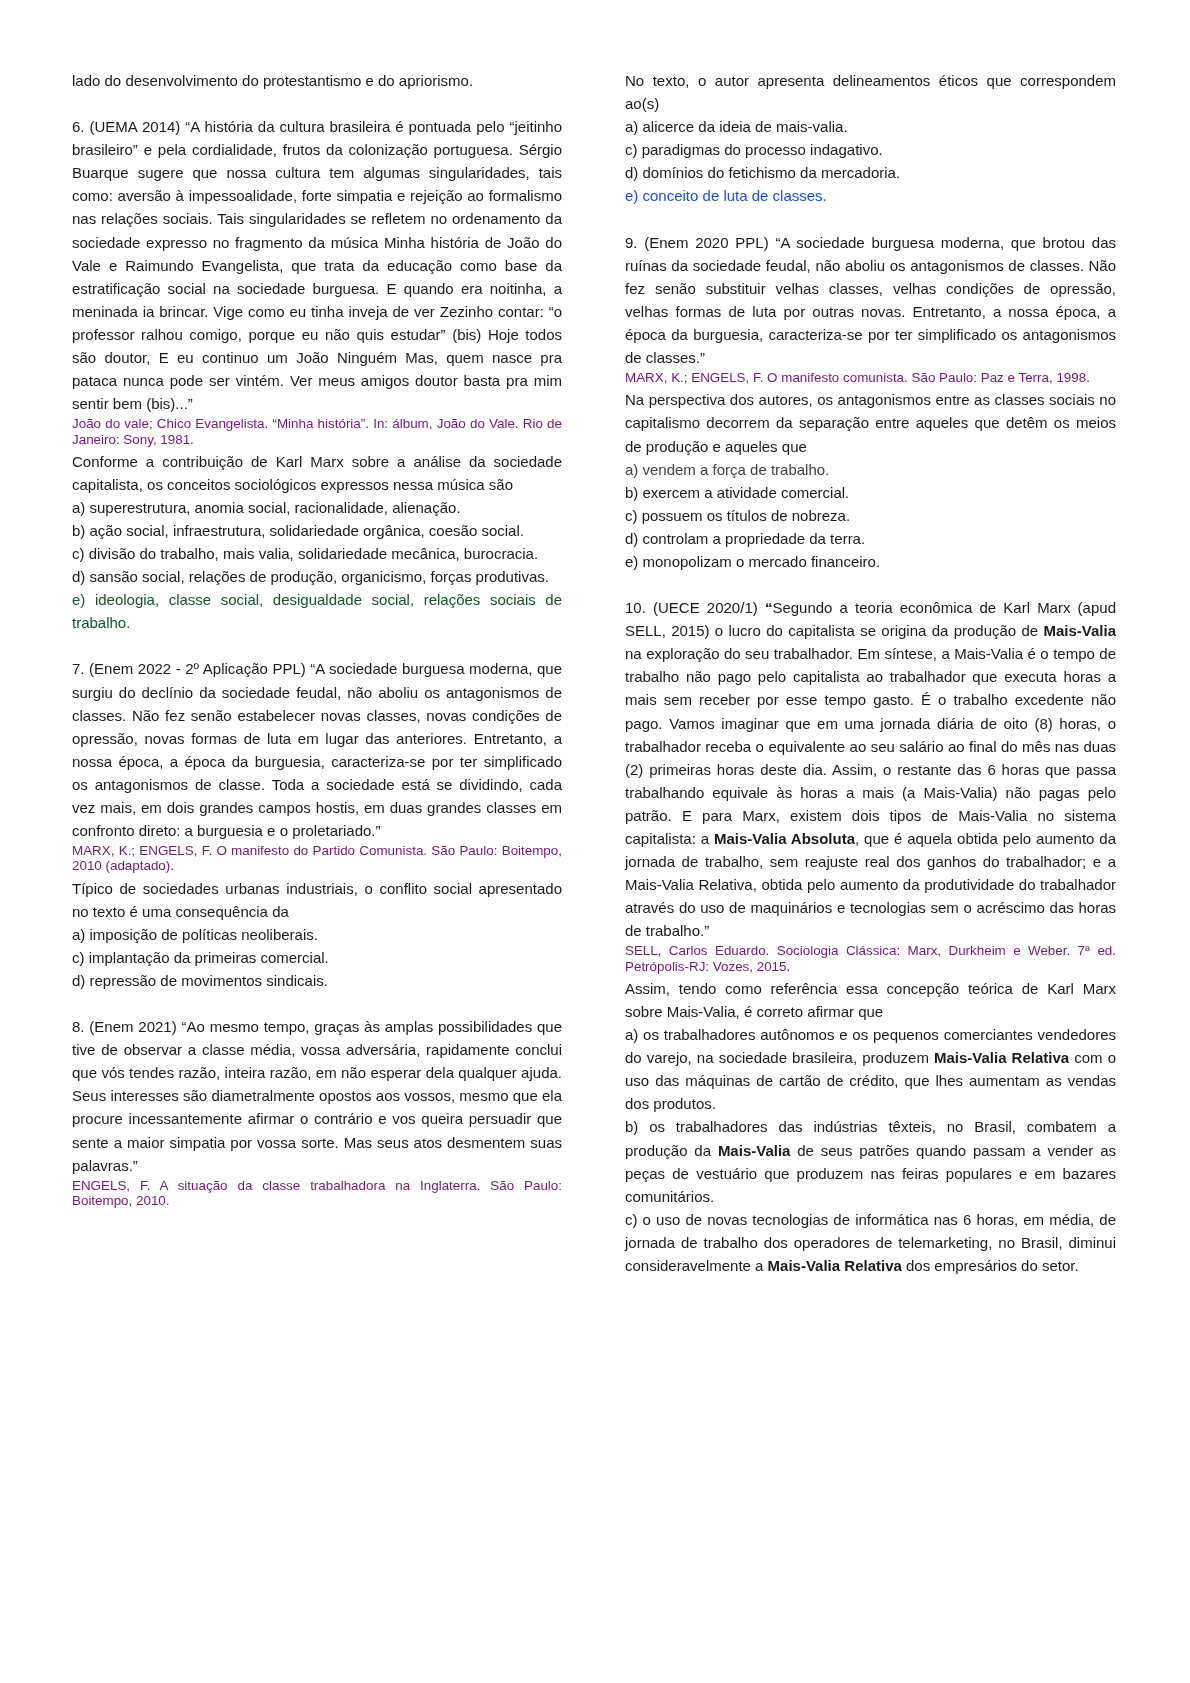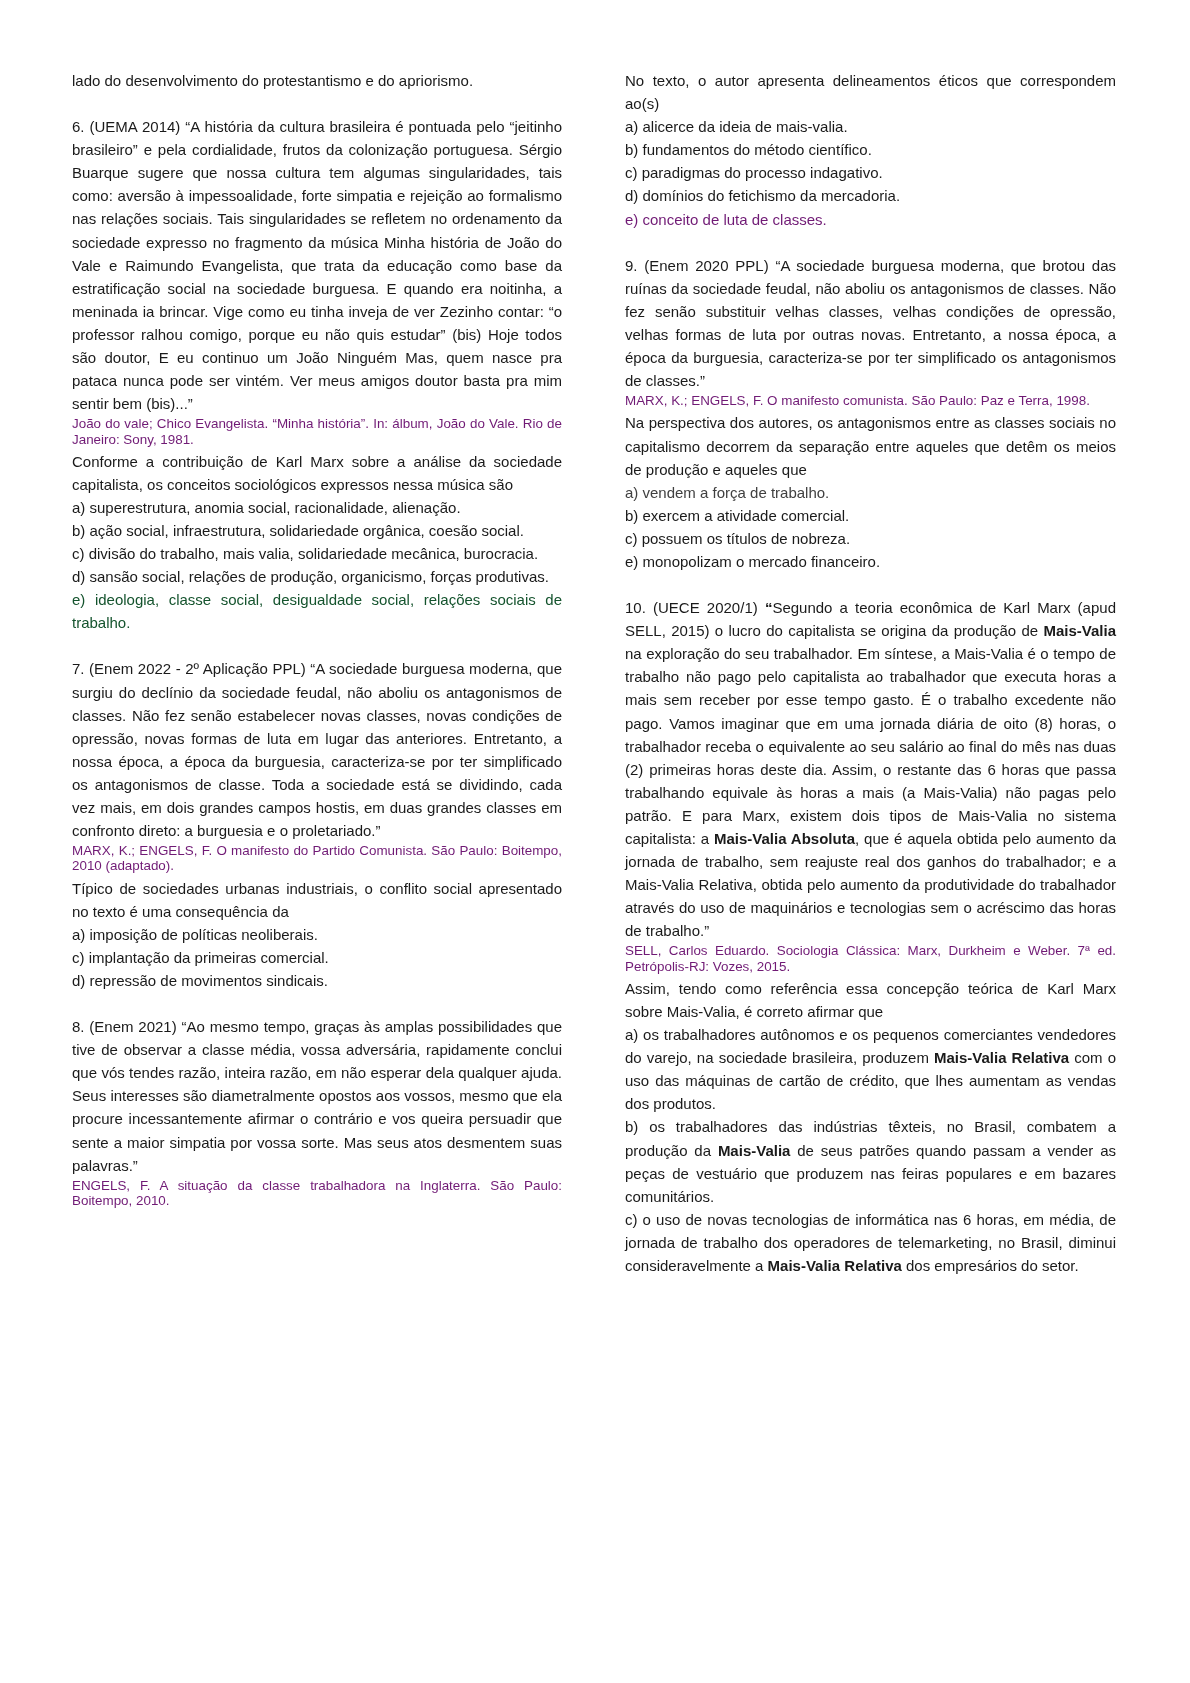--- a/index.html
+++ b/index.html
@@ -47,34 +47,34 @@
   <div>
     <p><span>8.</span> <span>(Enem 2021)</span> <span>“Ao mesmo tempo, graças às amplas possibilidades que tive de observar a classe média, vossa adversária, rapidamente conclui que vós tendes razão, inteira razão, em não esperar dela qualquer ajuda. Seus interesses são diametralmente opostos aos vossos, mesmo que ela procure incessantemente afirmar o contrário e vos queira persuadir que sente a maior simpatia por vossa sorte. Mas seus atos desmentem suas palavras.”</span></p>
     <p class="src">ENGELS, F. A situação da classe trabalhadora na Inglaterra. São Paulo: Boitempo, 2010.</p>
   </div>
 </div>
 
 <div class="col col-right">
   <div>
     <p>No texto, o autor apresenta delineamentos éticos que correspondem ao(s)</p>
     <p>a) alicerce da ideia de mais-valia.</p>
-    <p>b) fundamentos do método científico.</p>
     <p>c) paradigmas do processo indagativo.</p>
     <p>d) domínios do fetichismo da mercadoria.</p>
-    <p class="correct" style="color: #701a75;">e) conceito de luta de classes.</p>
+    <p class="correct" style="color: #1d4ed8;">e) conceito de luta de classes.</p>
   </div>
   <div class="gap"></div>
 
   <div>
     <p><span>9.</span> <span>(Enem 2020 PPL)</span> <span>“A sociedade burguesa moderna, que brotou das ruínas da sociedade feudal, não aboliu os antagonismos de classes. Não fez senão substituir velhas classes, velhas condições de opressão, velhas formas de luta por outras novas. Entretanto, a nossa época, a época da burguesia, caracteriza-se por ter simplificado os antagonismos de classes.”</span></p>
     <p class="src">MARX, K.; ENGELS, F. O manifesto comunista. São Paulo: Paz e Terra, 1998.</p>
     <p>Na perspectiva dos autores, os antagonismos entre as classes sociais no capitalismo decorrem da separação entre aqueles que detêm os meios de produção e aqueles que</p>
     <p class="correct" style="color: #404040;">a) vendem a força de trabalho.</p>
     <p>b) exercem a atividade comercial.</p>
     <p>c) possuem os títulos de nobreza.</p>
+    <p>d) controlam a propriedade da terra.</p>
     <p>e) monopolizam o mercado financeiro.</p>
   </div>
   <div class="gap"></div>
 
   <div>
     <p><span>10.</span> <span>(UECE 2020/1)</span> <b>“</b><span>Segundo a teoria econômica de Karl Marx (apud SELL, 2015) o lucro do capitalista se origina da produção de </span><b>Mais-Valia</b><span> na exploração do seu trabalhador. Em síntese, a Mais-Valia é o tempo de trabalho não pago pelo capitalista ao trabalhador que executa horas a mais sem receber por esse tempo gasto. É o trabalho excedente não pago. Vamos imaginar que em uma jornada diária de oito (8) horas, o trabalhador receba o equivalente ao seu salário ao final do mês nas duas (2) primeiras horas deste dia. Assim, o restante das 6 horas que passa trabalhando equivale às horas a mais (a Mais-Valia) não pagas pelo patrão. E para Marx, existem dois tipos de Mais-Valia no sistema capitalista: a </span><b>Mais-Valia Absoluta</b><span>, que é aquela obtida pelo aumento da jornada de trabalho, sem reajuste real dos ganhos do trabalhador; e a Mais-Valia Relativa, obtida pelo aumento da produtividade do trabalhador através do uso de maquinários e tecnologias sem o acréscimo das horas de trabalho.”</span></p>
     <p class="src">SELL, Carlos Eduardo. Sociologia Clássica: Marx, Durkheim e Weber. 7ª ed. Petrópolis-RJ: Vozes, 2015.</p>
     <p>Assim, tendo como referência essa concepção teórica de Karl Marx sobre Mais-Valia, é correto afirmar que</p>
     <p><span>a) os trabalhadores autônomos e os pequenos comerciantes vendedores do varejo, na sociedade brasileira, produzem </span><b>Mais-Valia Relativa</b><span> com o uso das máquinas de cartão de crédito, que lhes aumentam as vendas dos produtos.</span></p>
     <p><span>b) os trabalhadores das indústrias têxteis, no Brasil, combatem a produção da </span><b>Mais-Valia</b><span> de seus patrões quando passam a vender as peças de vestuário que produzem nas feiras populares e em bazares comunitários.</span></p>

